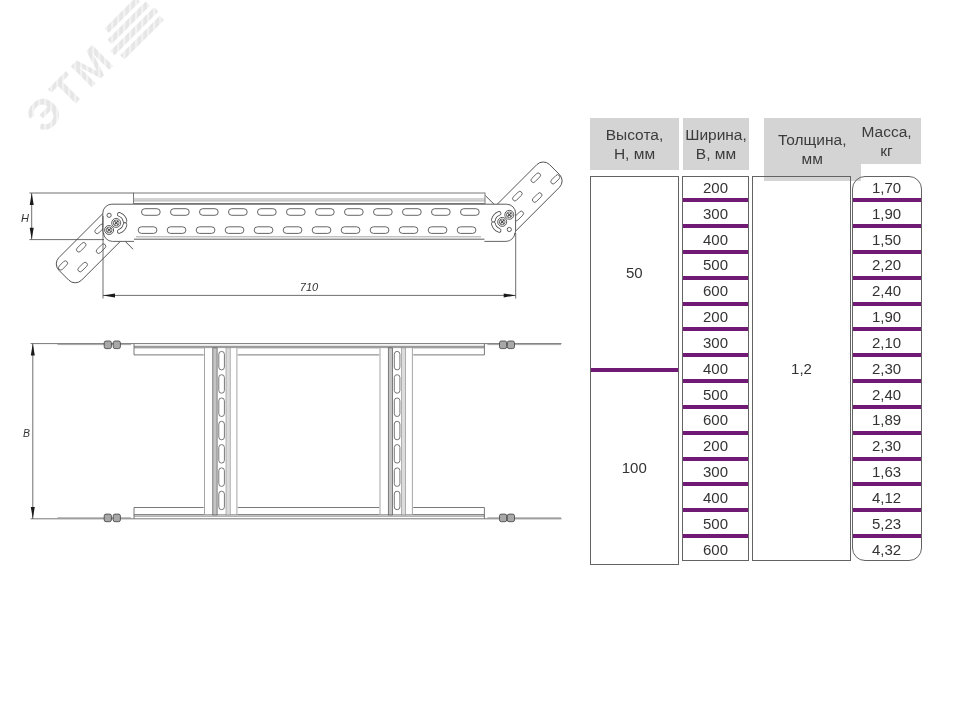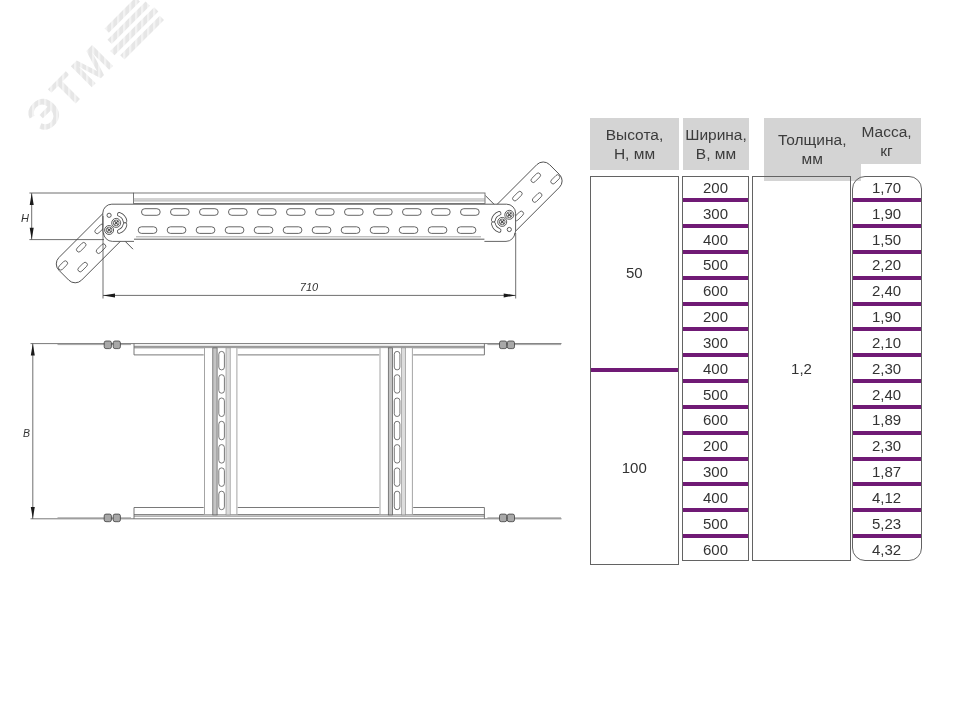--- a/index.html
+++ b/index.html
@@ -247,18 +247,18 @@
       <div class="cell">1,90</div>
       <div class="cell">1,50</div>
       <div class="cell">2,20</div>
       <div class="cell">2,40</div>
 <div class="cell">1,90</div>
       <div class="cell">2,10</div>
       <div class="cell">2,30</div>
       <div class="cell">2,40</div>
       <div class="cell">1,89</div>
 <div class="cell">2,30</div>
-      <div class="cell">1,87</div>
+      <div class="cell">1,63</div>
       <div class="cell">4,12</div>
       <div class="cell">5,23</div>
       <div class="cell">4,32</div>
 </div>
 </div>
 
 </body></html>

